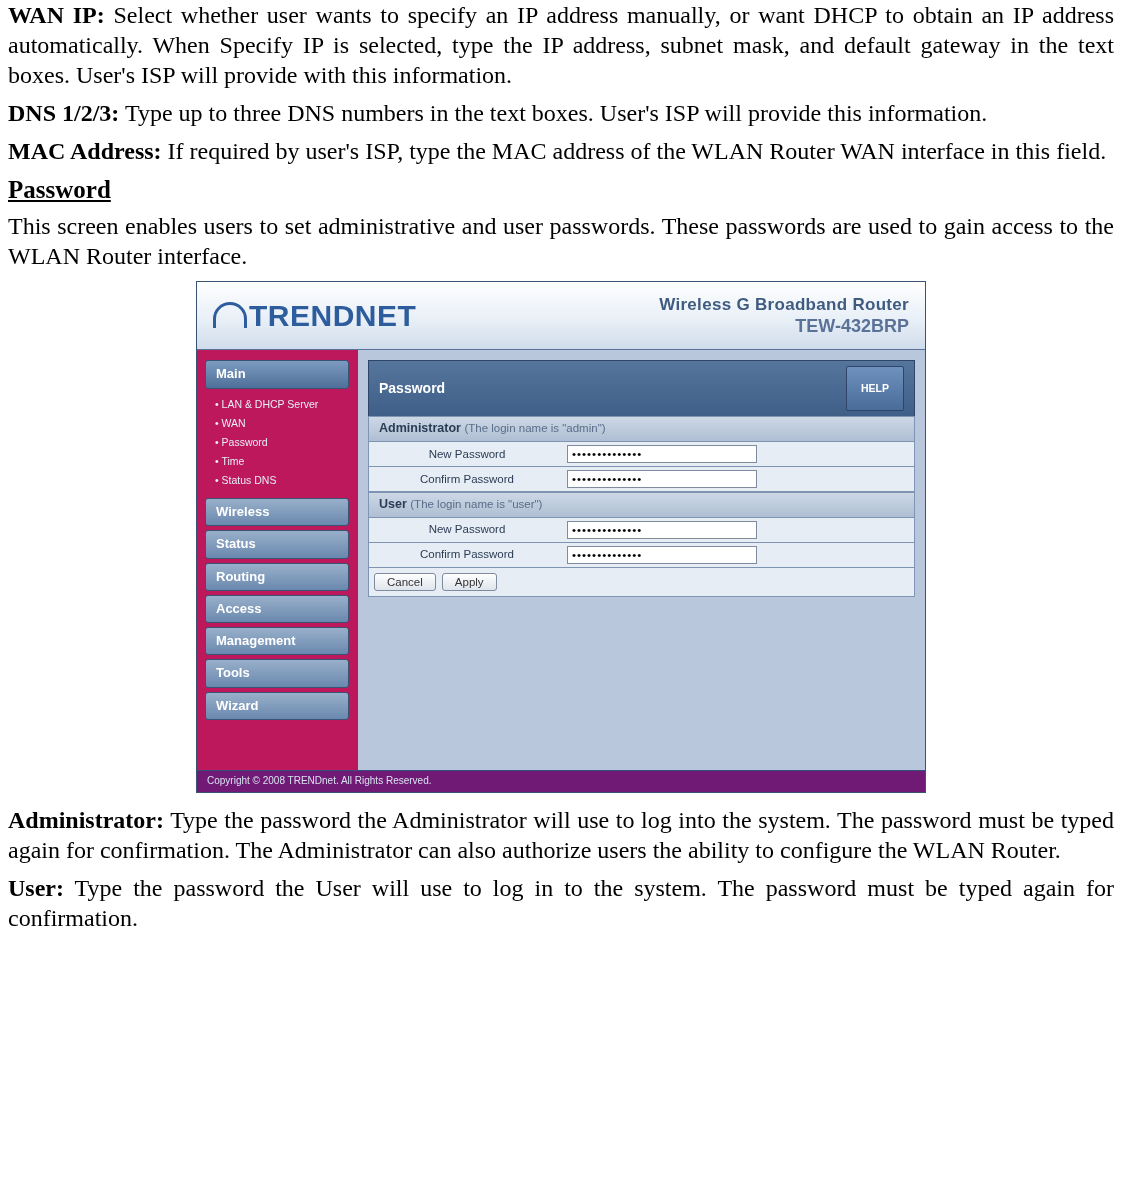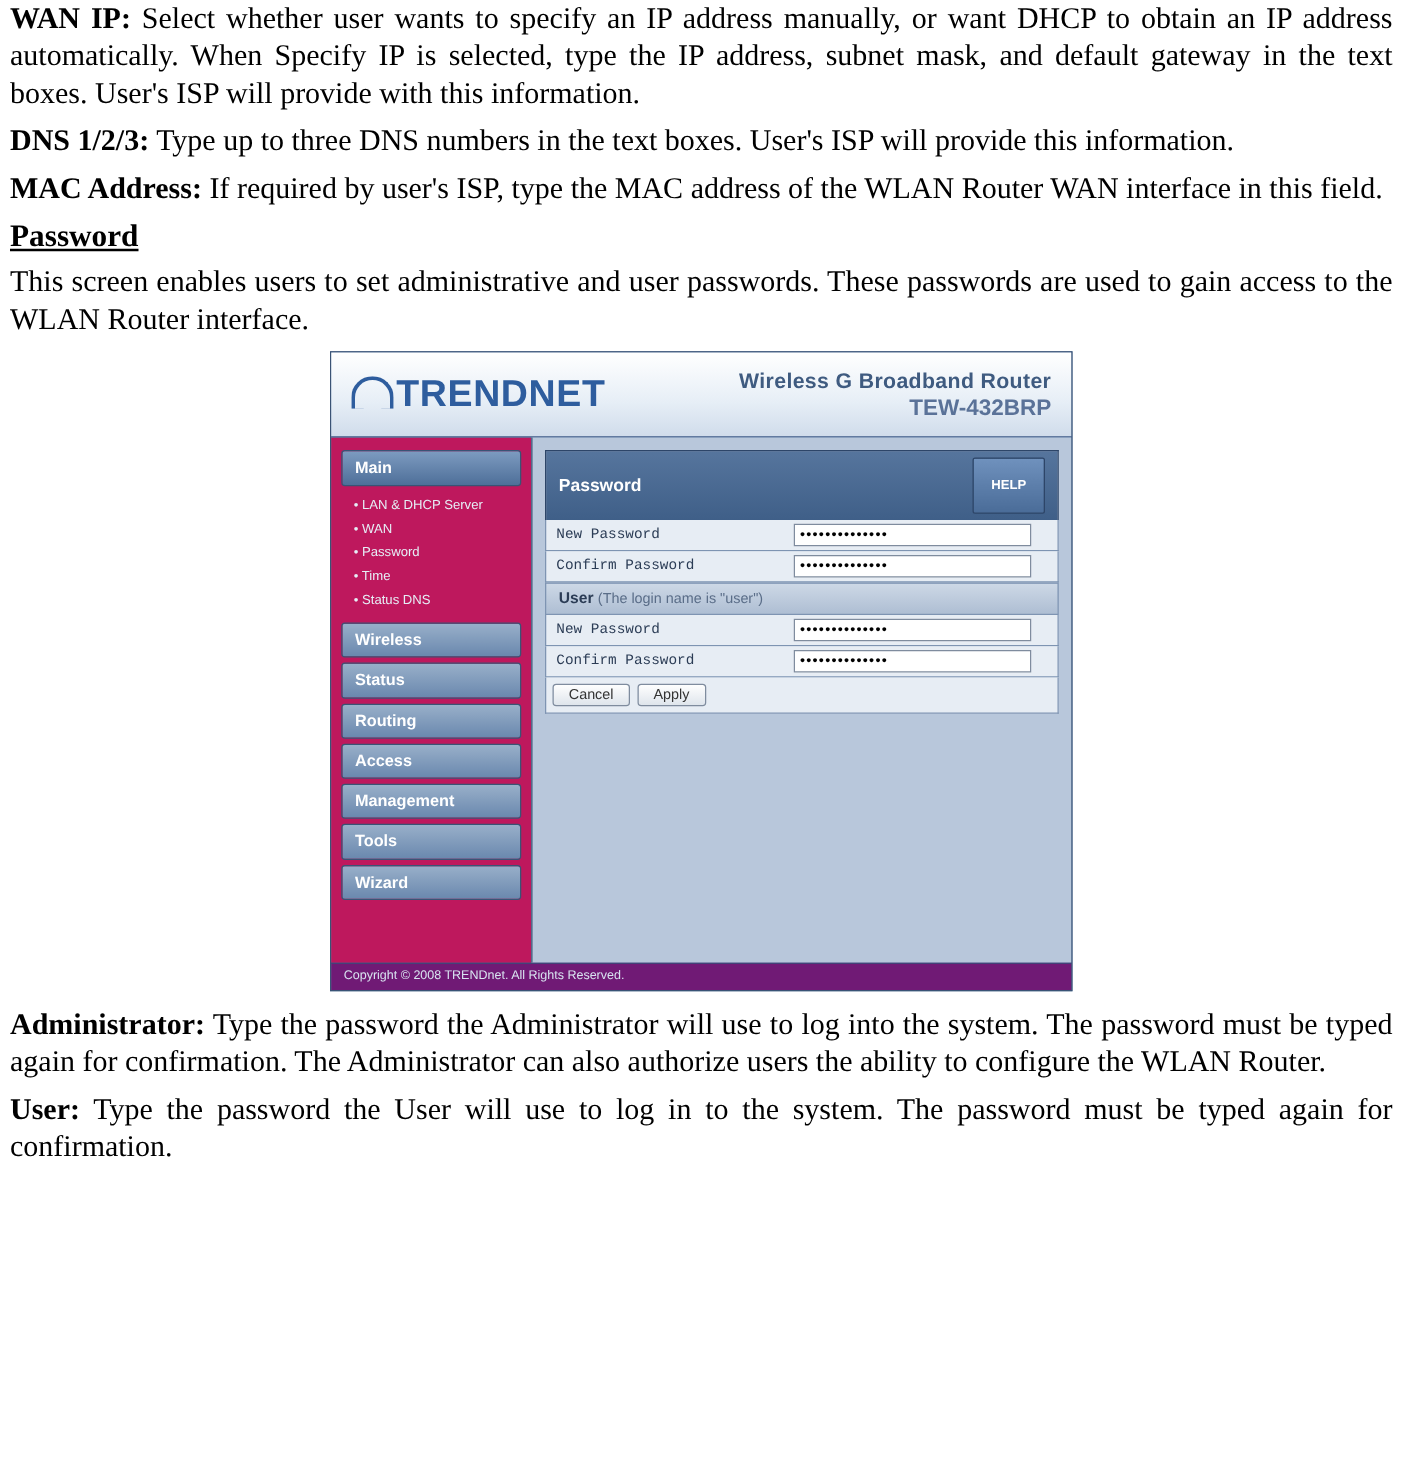--- a/index.html
+++ b/index.html
@@ -17,21 +17,21 @@
   .section-head {
     font-weight: bold;
     text-decoration: underline;
     font-size: 25px;
     margin-bottom: 6px;
     margin-top: 6px;
   }
   .router-wrap { text-align: center; margin: 10px 0 12px 0; }
   .router-ui {
     display: inline-block;
-    width: 594px;
+    width: 730px;
     background: #6180a8;
     border: 1px solid #3a5375;
     font-family: Arial, Helvetica, sans-serif;
     text-align: left;
   }
   .router-header {
     height: 68px;
     background: linear-gradient(#ffffff, #e6eef6 60%, #d0dceb);
     border-bottom: 1px solid #5a7298;
     position: relative;
@@ -132,21 +132,21 @@
   .row {
     display: flex;
     align-items: center;
     border: 1px solid #7e94b2;
     border-top: none;
     background: #e7edf4;
     padding: 3px 8px;
     font-size: 11.5px;
     color: #2b3c55;
   }
-  .row-label { width: 190px; text-align: left; padding-right: 10px; font-family: Liberation Mono, monospace; }
+  .row-label { width: 190px; text-align: center; padding-right: 10px; }
   .pw-input {
     width: 190px;
     font-size: 11.5px;
     padding: 2px 4px;
     border: 1px solid #7f8c9e;
     background: #fff;
     letter-spacing: 1px;
   }
   .button-row {
     display: flex;
@@ -225,20 +225,24 @@
         <div class="nav-btn">Tools</div>
         <div class="nav-btn">Wizard</div>
       </div>
 
       <div class="content-pane">
         <div class="panel-titlebar">
           <span>Password</span>
           <span class="help-btn">HELP</span>
         </div>
 
+        <div class="group-header">
+          <span class="gh-label">Administrator</span>
+          <span class="gh-note">(The login name is "admin")</span>
+        </div>
         <div class="row">
           <div class="row-label">New Password</div>
           <input class="pw-input" type="text" readonly="" value="••••••••••••••" style="">
         </div>
         <div class="row">
           <div class="row-label">Confirm Password</div>
           <input class="pw-input" type="text" readonly="" value="••••••••••••••" style="">
         </div>
 
         <div class="group-header">

